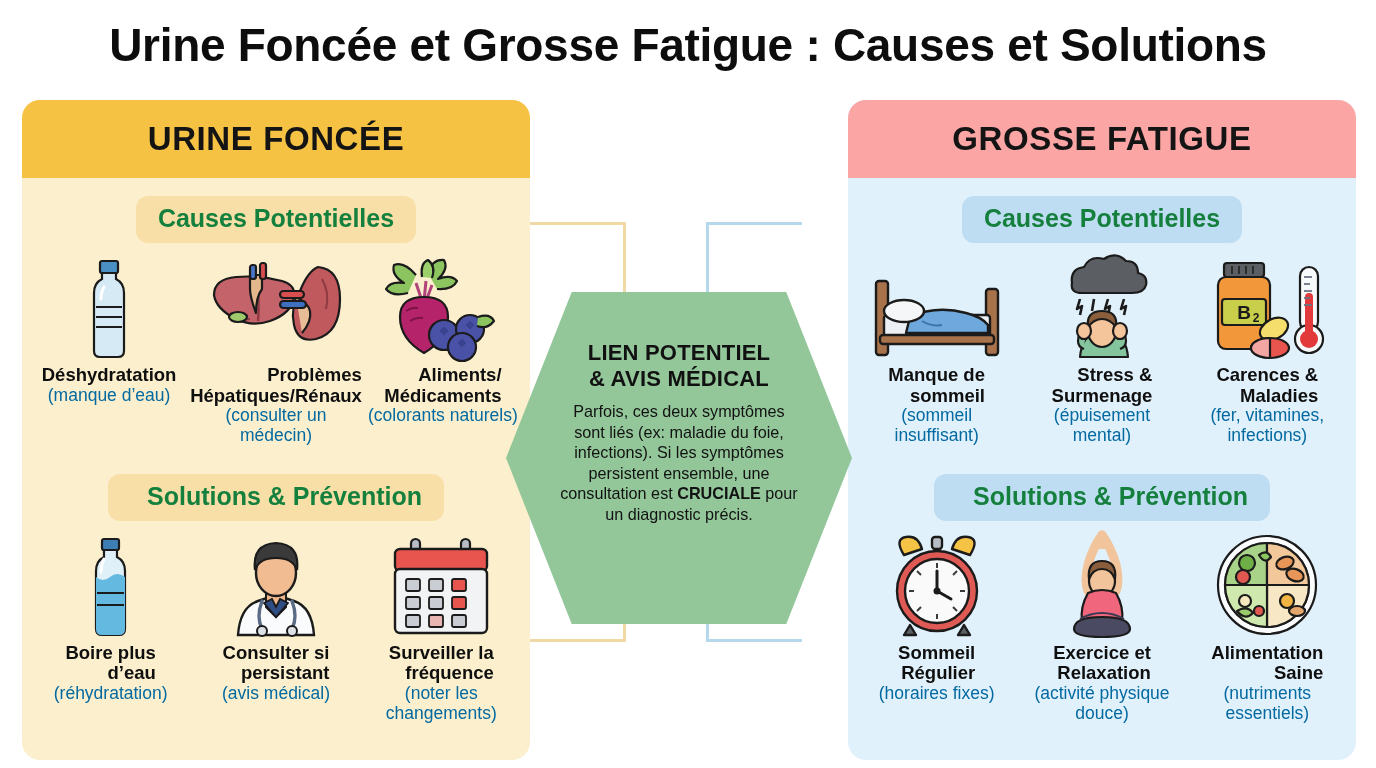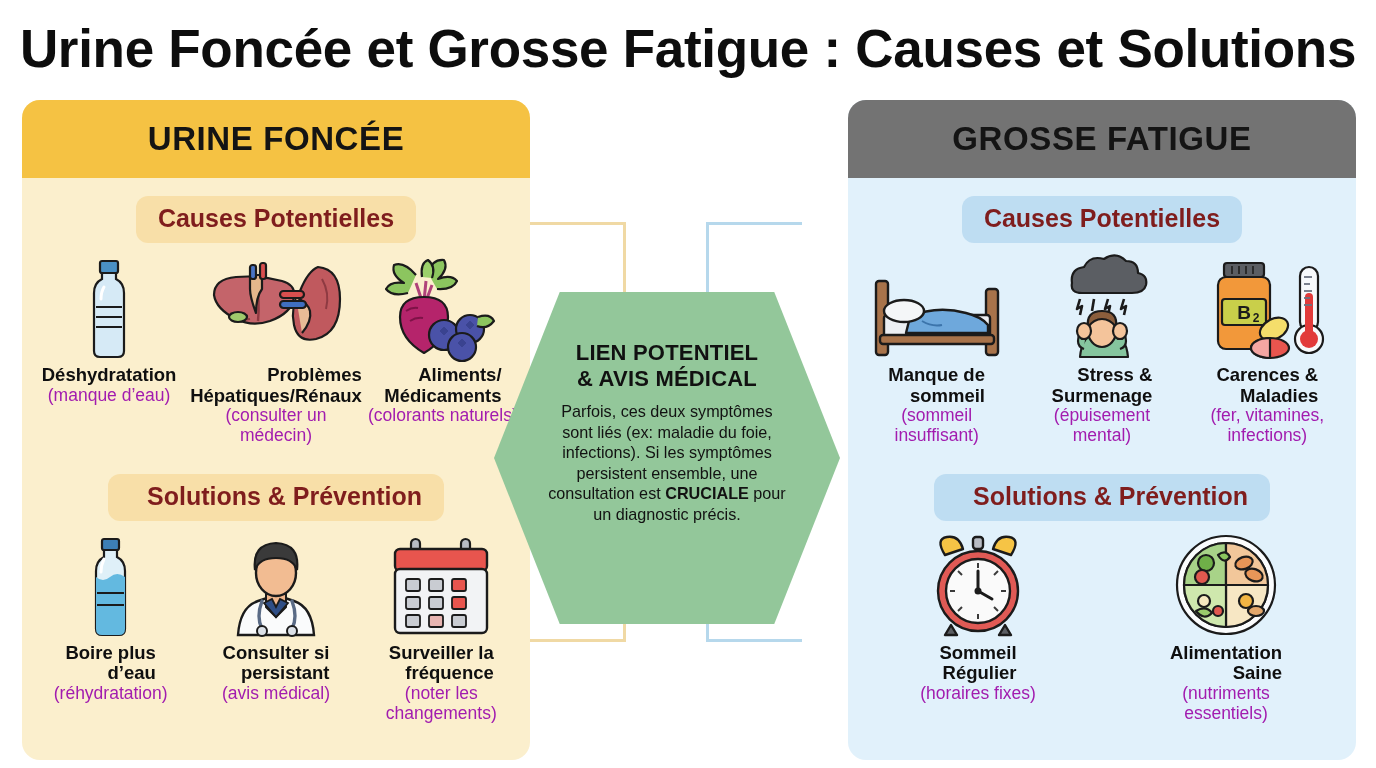--- a/index.html
+++ b/index.html
@@ -8,56 +8,56 @@
     background: #ffffff;
     font-family: "Liberation Sans", sans-serif;
     overflow: hidden;
   }
   #root { position: relative; width: 1376px; height: 768px; }
 
   
   .title {
     position: absolute; top: 18px; left: 0; width: 1376px;
     text-align: center;
-    font-size: 53px; font-weight: bold; color: #0d0d0d;
+    font-size: 46px; font-weight: bold; color: #0d0d0d;
     letter-spacing: -0.3px;
   }
 
   
   .panel {
     position: absolute; top: 100px; height: 660px;
     border-radius: 18px; overflow: hidden;
   }
   .panel-left  { left: 22px;  width: 508px; background: #FBEFCD; }
   .panel-right { left: 848px; width: 508px; background: #E1F1FB; }
 
   .panel-head {
     height: 78px; display: flex; align-items: center; justify-content: center;
     font-size: 33px; font-weight: bold; color: #141414; letter-spacing: 0.6px;
   }
   .head-left  { background: #F5C243; }
-  .head-right { background: #737373; }
+  .head-right { background: #fca5a5; }
 
   .pill {
     margin: 18px auto 0; display: table; padding: 8px 22px 10px;
-    border-radius: 12px; font-size: 25px; font-weight: bold; color: #7f1d1d;
+    border-radius: 12px; font-size: 25px; font-weight: bold; color: #15803d;
   }
   .pill-left  { background: #F8DFA8; }
   .pill-right { background: #BEDDF2; }
 
   
   .row { display: flex; margin-top: 10px; padding: 0 6px; }
   .item { flex: 1; display: flex; flex-direction: column; align-items: center; }
   .icon-box { height: 104px; display: flex; align-items: flex-end; justify-content: center; }
   .lbl {
     margin-top: 6px; text-align: right; font-size: 18.5px; font-weight: bold;
     color: #0f0f0f; line-height: 1.12;
   }
   .sub {
-    text-align: center; font-size: 17.5px; color: #a21caf; line-height: 1.12;
+    text-align: center; font-size: 17.5px; color: #0369a1; line-height: 1.12;
   }
 
   
   .row-causes    { margin-top: 12px; }
   .row-solutions { margin-top: 12px; }
   .sec2 { margin-top: 28px; padding-left: 39px; }
 
   
   .conn { position: absolute; border-style: solid; border-color: transparent; }
   .conn-l {
@@ -66,21 +66,21 @@
     border-right: 3px solid #F0D9A4; border-left: 0;
   }
   .conn-r {
     left: 706px; top: 222px; width: 96px; height: 420px;
     border-top: 3px solid #B6D8EC; border-bottom: 3px solid #B6D8EC;
     border-left: 3px solid #B6D8EC; border-right: 0;
   }
 
   
   .hex {
-    position: absolute; left: 494px; top: 292px; width: 346px; height: 332px;
+    position: absolute; left: 506px; top: 292px; width: 346px; height: 332px;
     background: #93C79A;
     clip-path: polygon(0% 50%, 19% 0%, 81% 0%, 100% 50%, 81% 100%, 19% 100%);
     display: flex; flex-direction: column; align-items: center;
     padding: 48px 50px 0;
   }
   .hex-title {
     font-size: 22px; font-weight: bold; color: #111; text-align: center;
     line-height: 1.16; letter-spacing: 0.2px;
   }
   .hex-body {
@@ -342,20 +342,38 @@
               <circle cx="51" cy="56" r="3.5" fill="#1b1b1b" stroke="none"></circle>
               <path d="M24 90 l-6 10 h12 z" fill="#5B5E63"></path>
               <path d="M78 90 l6 10 h-12 z" fill="#5B5E63"></path>
             </g>
           </svg>
         </div>
         <div class="lbl">Sommeil<br>Régulier</div>
         <div class="sub">(horaires fixes)</div>
       </div>
 
+      <div class="item">
+        <div class="icon-box">
+          <svg width="96" height="104" viewBox="0 0 96 104">
+            <g stroke="#1b1b1b" stroke-width="2.2" stroke-linejoin="round">
+              <path d="M48 2 q-9 12 -14 30 q-4 16 0 26" fill="none" stroke="#F2C49B" stroke-width="9" stroke-linecap="round"></path>
+              <path d="M48 2 q9 12 14 30 q4 16 0 26" fill="none" stroke="#F2C49B" stroke-width="9" stroke-linecap="round"></path>
+              <path d="M44 6 h8 v10 h-8 z" fill="#F2C49B" stroke="none"></path>
+              <ellipse cx="48" cy="48" rx="13" ry="15" fill="#F2C49B"></ellipse>
+              <path d="M35 46 q-2 -18 13 -18 q15 0 13 18 q-4 -10 -13 -10 q-9 0 -13 10 z" fill="#8A5E3C"></path>
+              <path d="M34 60 q14 -6 28 0 q8 14 6 28 h-40 q-2 -14 6 -28 z" fill="#F0667D"></path>
+              <path d="M20 96 q0 -12 28 -12 q28 0 28 12 q0 8 -28 8 q-28 0 -28 -8 z" fill="#4A4A63"></path>
+              <path d="M26 86 q10 -6 22 -6 q12 0 22 6" fill="none" stroke="#3A3A52" stroke-width="2"></path>
+            </g>
+          </svg>
+        </div>
+        <div class="lbl">Exercice et<br>Relaxation</div>
+        <div class="sub">(activité physique<br>douce)</div>
+      </div>
 
       <div class="item">
         <div class="icon-box">
           <svg width="104" height="104" viewBox="0 0 104 104">
             <g stroke="#1b1b1b" stroke-width="2.2" stroke-linejoin="round">
               <circle cx="52" cy="52" r="49" fill="#FBFCFD"></circle>
               <circle cx="52" cy="52" r="42" fill="#FFFFFF"></circle>
               <path d="M52 10 a42 42 0 0 0 -42 42 h42 z" fill="#A8D388"></path>
               <path d="M52 10 a42 42 0 0 1 42 42 h-42 z" fill="#F2C79A"></path>
               <path d="M52 52 h42 a42 42 0 0 1 -42 42 z" fill="#F7E7C4"></path>

